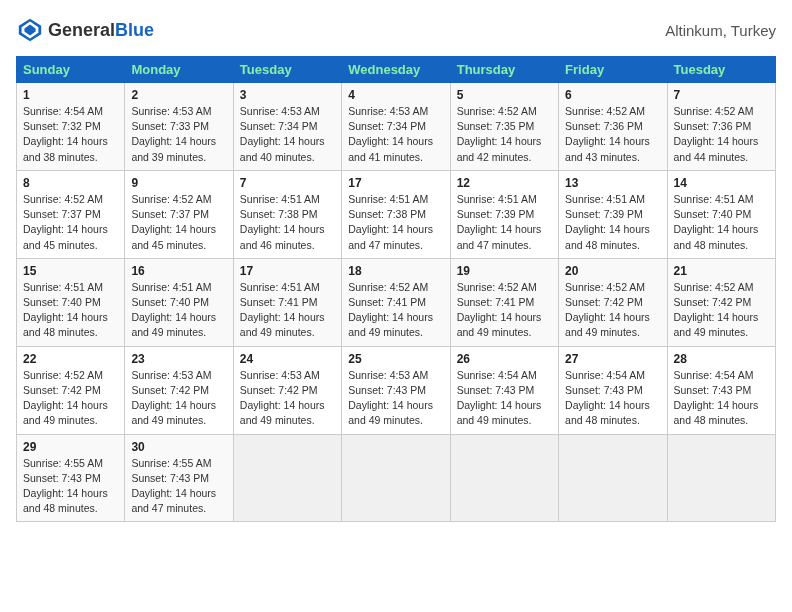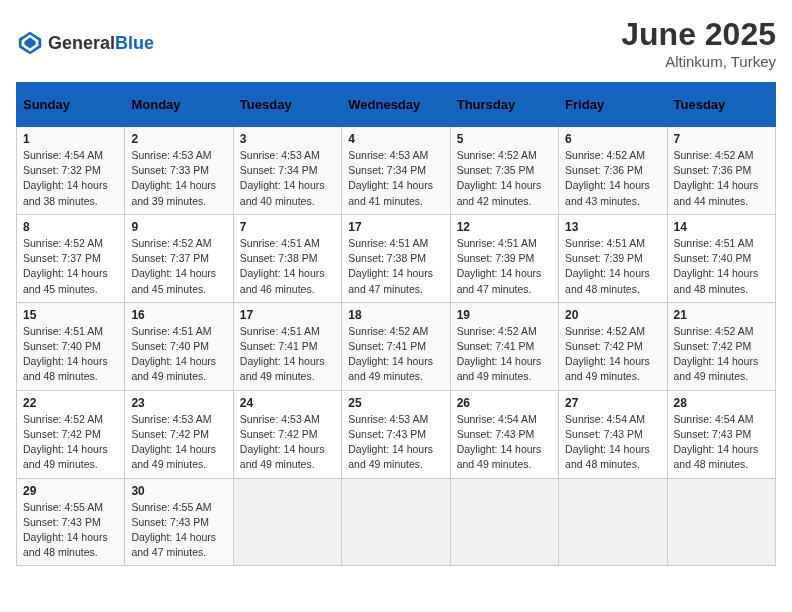--- a/index.html
+++ b/index.html
@@ -47,24 +47,24 @@
       font-size: 15px;
       color: #555;
     }
     .calendar {
       width: 100%;
       border-collapse: collapse;
       font-size: 11px;
     }
     .calendar thead th {
       background: #1565c0;
-      color: #000000;
+      color: #86efac;
       font-size: 13px;
       font-weight: bold;
-      padding: 14px 6px;
+      padding: 5px 6px;
       border: 1px solid #1565c0;
       text-align: left;
     }
     .calendar tbody td {
       border: 1px solid #ccc;
       vertical-align: top;
       padding: 5px 6px;
       width: calc(100% / 7);
       background: #fff;
     }
@@ -98,21 +98,20 @@
     <svg class="logo-icon" viewBox="0 0 40 40">
       <polygon points="20,4 36,14 36,26 20,36 4,26 4,14" fill="#1565c0"></polygon>
       <polygon points="20,8 32,16 32,24 20,32 8,24 8,16" fill="#fff"></polygon>
       <polygon points="20,12 28,18 28,22 20,28 12,22 12,18" fill="#1565c0"></polygon>
     </svg>
     <div>
       <span class="logo-text-general">General</span><span class="logo-text-blue">Blue</span>
     </div>
   </div>
   <div class="title-block">
-    <div class="month-year">June 2025</div>
     <div class="location">Altinkum, Turkey</div>
   </div>
 </div>
 
 <table class="calendar">
   <thead>
     <tr>
       <th>Sunday</th>
       <th>Monday</th>
       <th>Tuesday</th>

